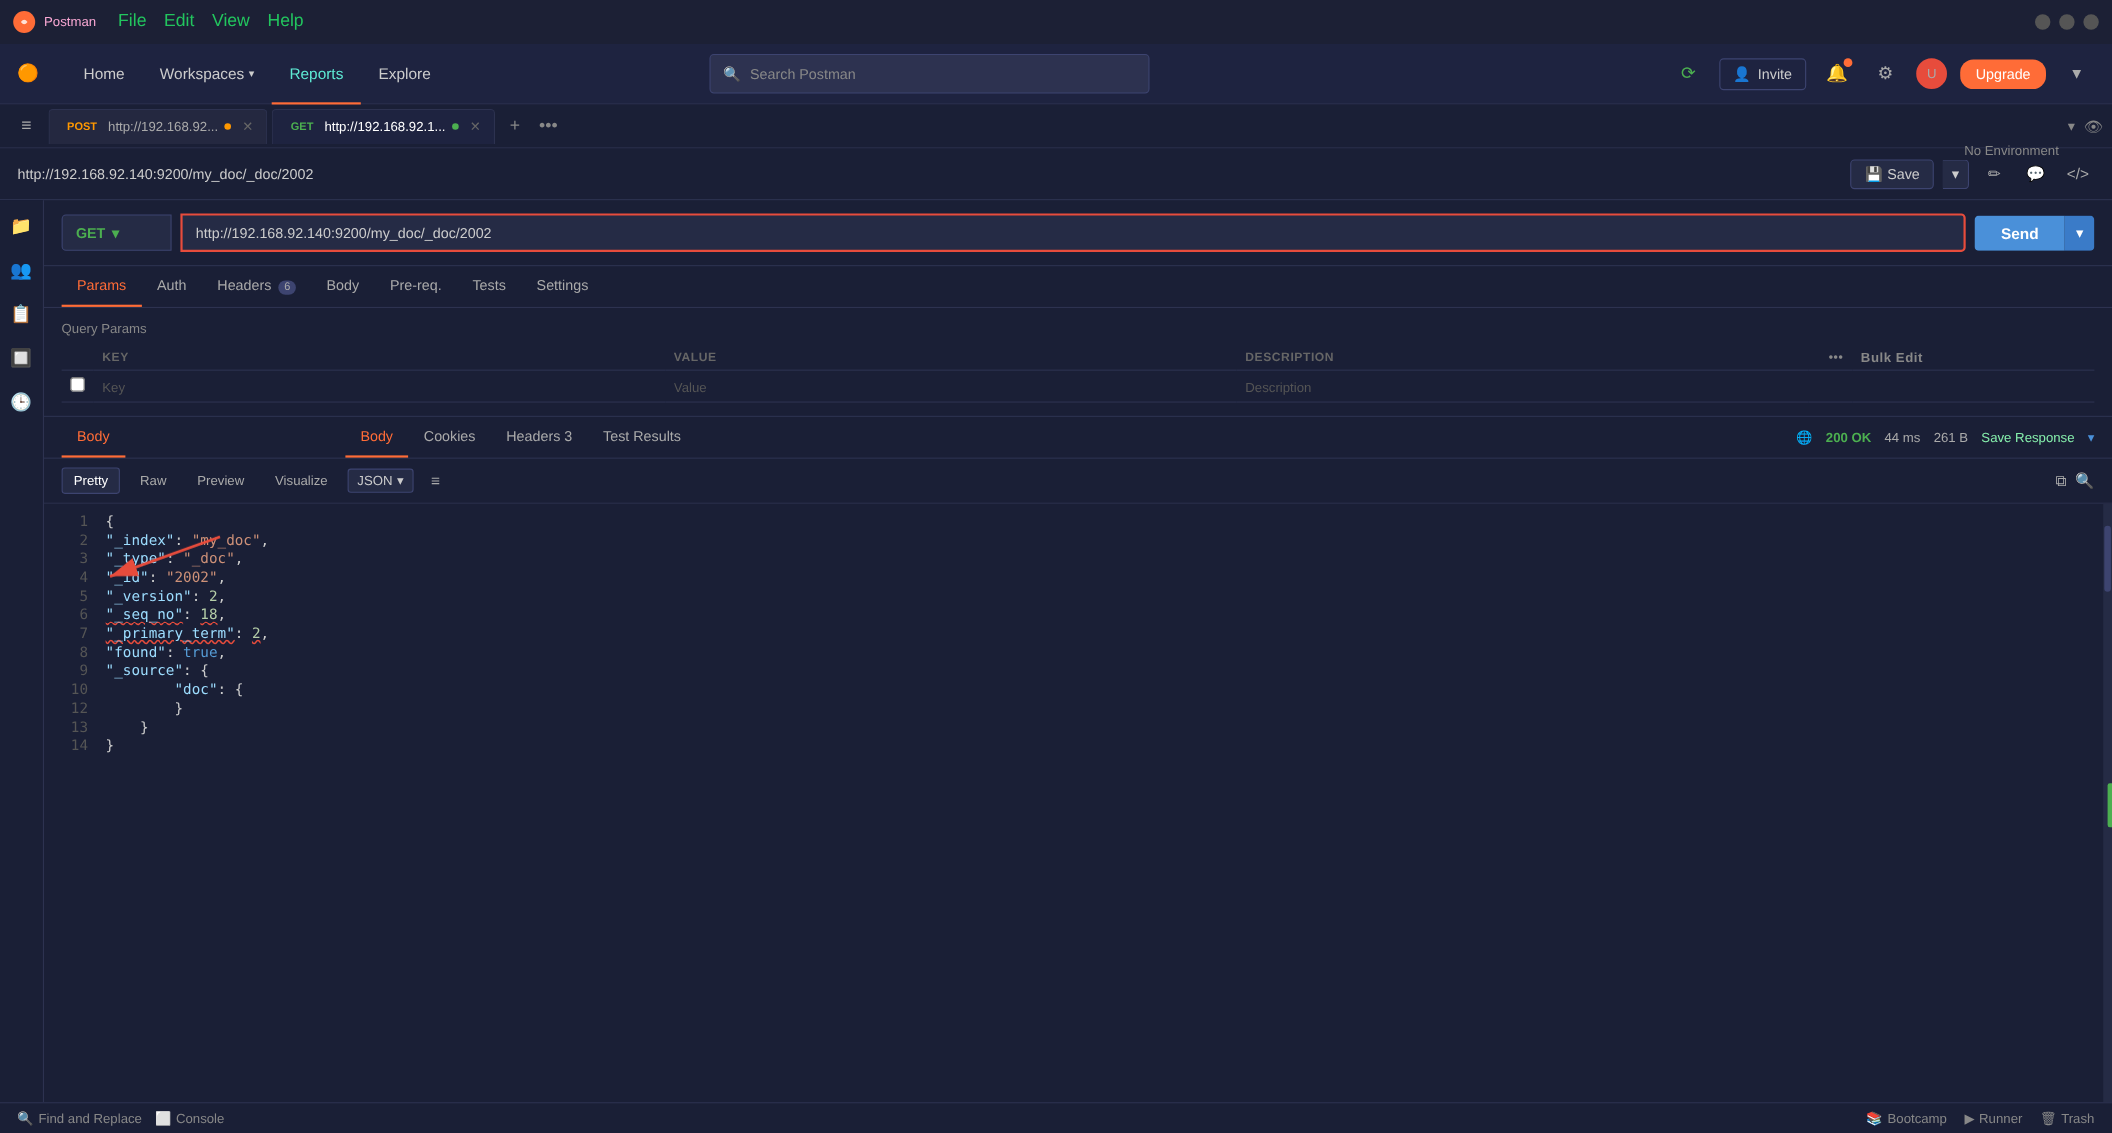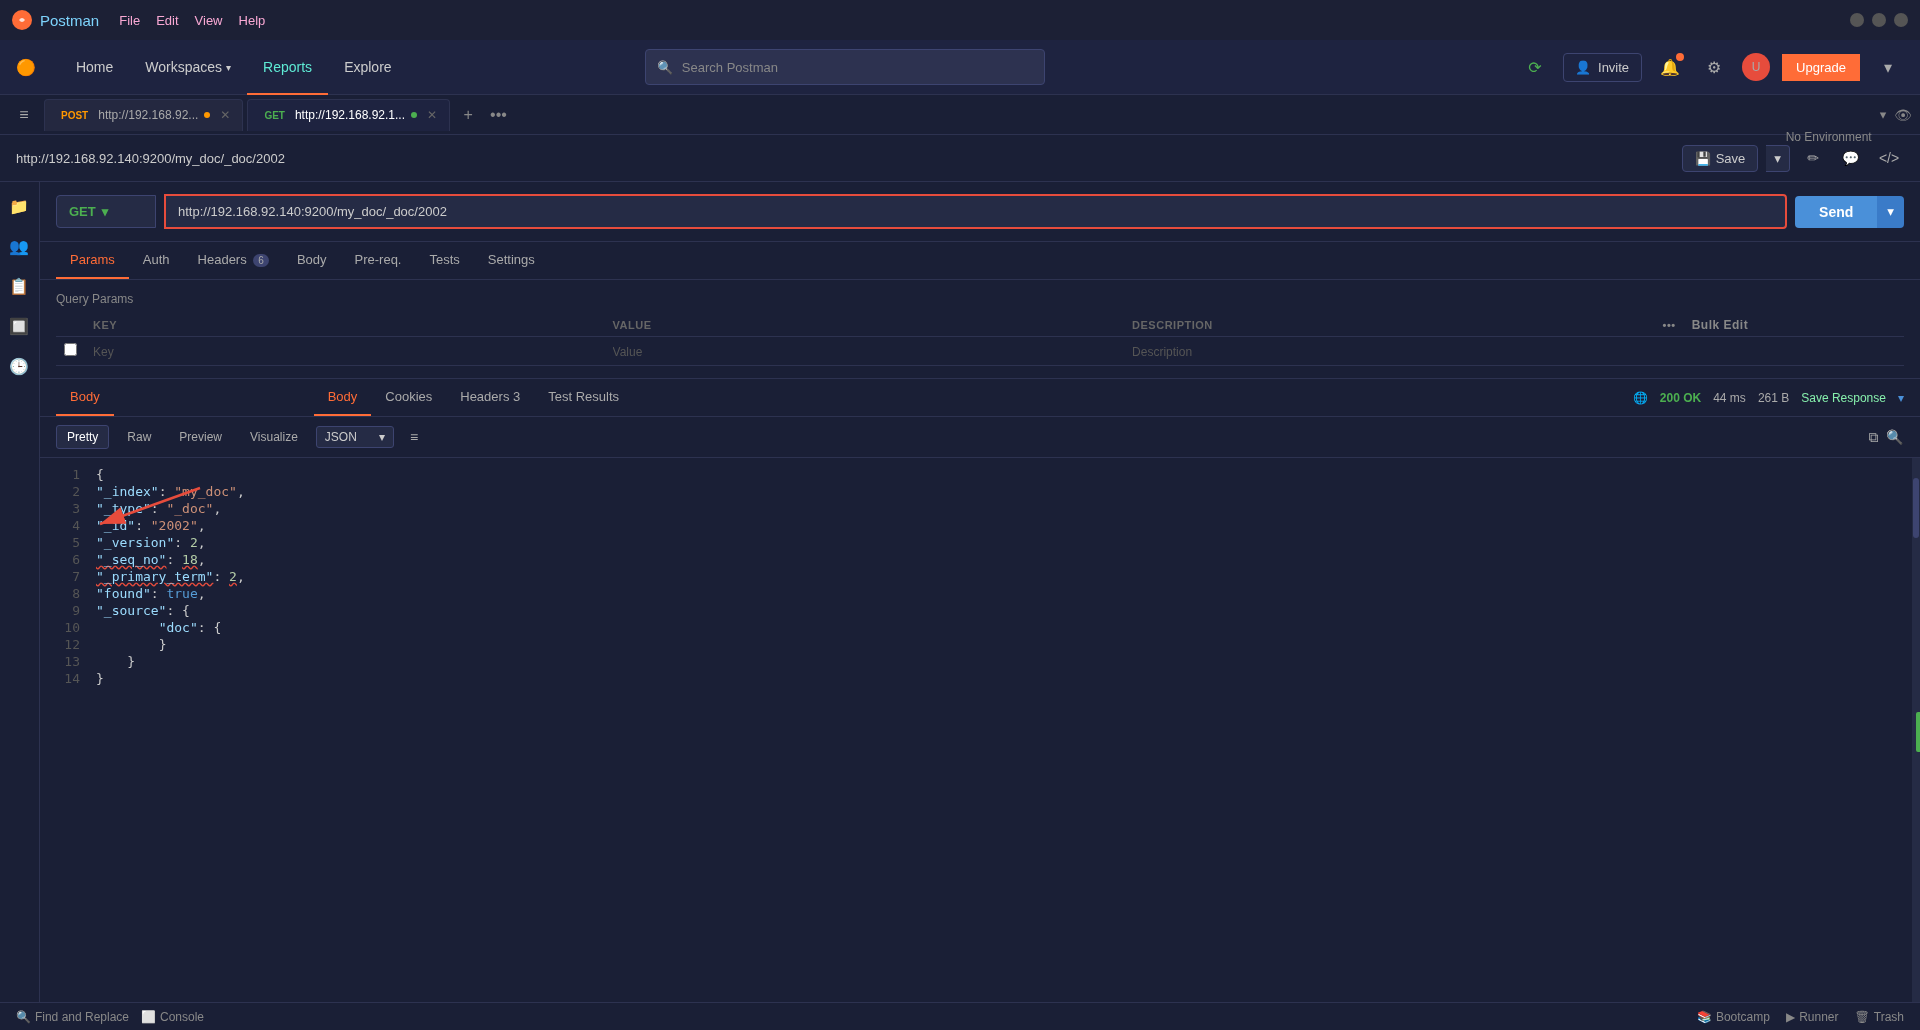--- a/index.html
+++ b/index.html
@@ -2,39 +2,39 @@
 <html><head>
   <meta charset="utf-8">
   <style>
     * { margin: 0; padding: 0; box-sizing: border-box; }
     body { font-family: -apple-system, BlinkMacSystemFont, 'Segoe UI', sans-serif; background: #1a1f36; color: #fff; width: 1920px; height: 1030px; overflow: hidden; font-size: 13px; }
 
     
     .titlebar { background: #1c2035; height: 40px; display: flex; align-items: center; padding: 0 12px; justify-content: space-between; }
     .titlebar-left { display: flex; align-items: center; gap: 8px; }
     .app-icon { width: 20px; height: 20px; background: #ff6c37; border-radius: 50%; display: flex; align-items: center; justify-content: center; font-size: 10px; }
-    .app-title { font-size: 15px; color: #7dd3fc; }
+    .app-title { font-size: 12px; color: #f9a8d4; }
     .titlebar-menu { display: flex; gap: 16px; margin-left: 12px; }
-    .titlebar-menu span { font-size: 13px; color: #f9a8d4; cursor: pointer; }
+    .titlebar-menu span { font-size: 16px; color: #22c55e; cursor: pointer; }
     .titlebar-controls { display: flex; gap: 8px; }
     .title-btn { width: 14px; height: 14px; border-radius: 50%; display: inline-block; }
 
     
     .navbar { background: #1e2340; height: 55px; display: flex; align-items: center; padding: 0 16px; gap: 0; border-bottom: 1px solid #2d3250; }
     .nav-logo { font-size: 16px; font-weight: bold; color: #fff; margin-right: 24px; }
     .nav-item { padding: 0 16px; height: 55px; display: flex; align-items: center; font-size: 14px; color: #ccc; cursor: pointer; position: relative; }
     .nav-item.active { color: #5eead4; }
     .nav-item.active::after { content: ''; position: absolute; bottom: 0; left: 0; right: 0; height: 2px; background: #ff6c37; }
     .nav-item .chevron { margin-left: 4px; font-size: 10px; }
     .search-bar { margin: 0 auto; background: #2d3250; border: 1px solid #3d4470; border-radius: 4px; width: 400px; height: 36px; display: flex; align-items: center; padding: 0 12px; gap: 8px; color: #888; cursor: pointer; }
     .search-bar span { font-size: 13px; }
     .nav-actions { display: flex; align-items: center; gap: 12px; margin-left: auto; }
     .nav-btn { background: transparent; border: 1px solid #3d4470; border-radius: 4px; color: #ccc; padding: 6px 12px; cursor: pointer; font-size: 13px; display: flex; align-items: center; gap: 6px; }
     .nav-icon-btn { width: 32px; height: 32px; display: flex; align-items: center; justify-content: center; cursor: pointer; color: #aaa; font-size: 16px; }
-    .upgrade-btn { background: #ff6c37; border: none; border-radius: 0; color: #fff; padding: 6px 14px; cursor: pointer; font-size: 13px; }
+    .upgrade-btn { background: #ff6c37; border: none; border-radius: 12px; color: #fff; padding: 6px 14px; cursor: pointer; font-size: 13px; }
 
     
     .tabs-bar { background: #1a1f36; height: 40px; display: flex; align-items: center; padding: 0 8px; border-bottom: 1px solid #2d3250; gap: 4px; }
     .tab { height: 32px; display: flex; align-items: center; padding: 0 12px; border-radius: 4px 4px 0 0; cursor: pointer; gap: 6px; font-size: 12px; color: #aaa; background: #242840; border: 1px solid #2d3250; border-bottom: none; min-width: 150px; }
     .tab.active { background: #1e2340; color: #fff; }
     .tab .method-badge { font-size: 10px; font-weight: bold; padding: 1px 4px; border-radius: 2px; }
     .method-post { color: #ff9800; }
     .method-get { color: #4caf50; }
     .tab .dot { width: 6px; height: 6px; border-radius: 50%; background: #ff9800; }
     .tab .dot-get { background: #4caf50; }
@@ -89,21 +89,21 @@
     .resp-tab { padding: 10px 14px; font-size: 13px; color: #aaa; cursor: pointer; border-bottom: 2px solid transparent; }
     .resp-tab.active { color: #ff6c37; border-bottom-color: #ff6c37; }
     .resp-status { margin-left: auto; display: flex; align-items: center; gap: 12px; font-size: 12px; }
     .status-ok { color: #4caf50; font-weight: bold; }
     .status-time { color: #aaa; }
     .status-size { color: #aaa; }
     .save-response-btn { color: #86efac; font-size: 12px; cursor: pointer; }
     .resp-format-bar { display: flex; align-items: center; padding: 8px 16px; gap: 8px; border-bottom: 1px solid #2d3250; }
     .format-btn { padding: 4px 10px; border-radius: 3px; font-size: 12px; cursor: pointer; border: none; color: #aaa; background: transparent; }
     .format-btn.active { background: #252b45; color: #fff; border: 1px solid #3d4470; }
-    .format-select { background: #252b45; border: 1px solid #3d4470; border-radius: 3px; color: #ccc; padding: 3px 8px; font-size: 12px; cursor: pointer; display: flex; align-items: center; gap: 22px; }
+    .format-select { background: #252b45; border: 1px solid #3d4470; border-radius: 3px; color: #ccc; padding: 3px 8px; font-size: 12px; cursor: pointer; display: flex; align-items: center; gap: 4px; }
     .filter-icon { color: #aaa; cursor: pointer; font-size: 14px; margin-left: auto; }
     .copy-icon { color: #aaa; cursor: pointer; font-size: 14px; }
     .search-icon-resp { color: #aaa; cursor: pointer; font-size: 14px; }
 
     
     .json-viewer { flex: 1; padding: 8px 0; overflow-y: auto; font-family: 'Consolas', 'Monaco', monospace; font-size: 13px; background: #1a1f36; position: relative; }
     .json-line { display: flex; padding: 1px 16px; gap: 16px; }
     .line-num { color: #555; min-width: 24px; text-align: right; user-select: none; }
     .json-content { color: #ccc; white-space: pre; }
     .json-key { color: #9cdcfe; }

